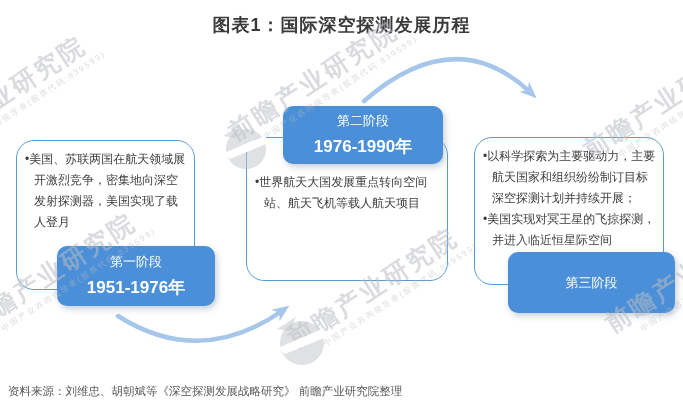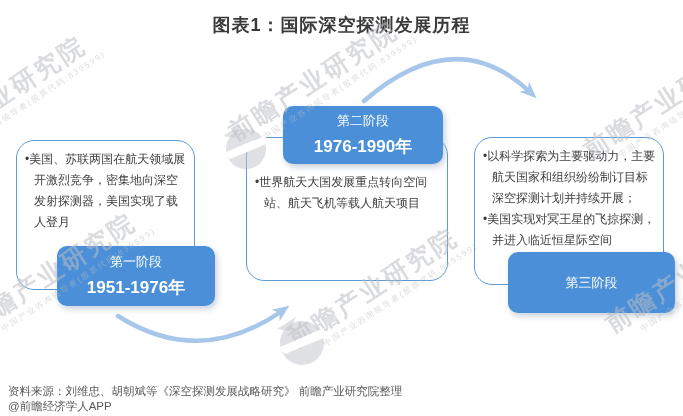--- a/index.html
+++ b/index.html
@@ -30,21 +30,21 @@
     border-radius:10px; color:#fff; text-align:center; z-index:3;
     display:flex; flex-direction:column; justify-content:center; gap:5px;
     box-shadow:2px 3px 6px rgba(130,150,175,0.45);
   }
   .stage-name { font-size:13px; }
   .stage-period { font-size:17px; font-weight:bold; }
   
   .footer {
     position:absolute; left:8px; right:7px; top:384px;
     display:flex; justify-content:space-between;
-    font-size:11.5px; color:#595959; z-index:4;flex-direction:column;
+    font-size:11.5px; color:#595959; z-index:4;
   }
   
   .wm-layer { position:absolute; left:0; top:0; width:100%; height:100%;
     z-index:5; pointer-events:none; }
   .wm {
     position:absolute; transform:rotate(-33deg); white-space:nowrap;
     text-align:left;
   }
   .wm-main {
     font-size:25px; font-weight:bold; letter-spacing:3px;
@@ -92,21 +92,20 @@
   <div class="textbox" style="left:474px; top:137px; width:190px; height:148px;">
     <div class="bullet">以科学探索为主要驱动力，主要航天国家和组织纷纷制订目标深空探测计划并持续开展；</div>
     <div class="bullet">美国实现对冥王星的飞掠探测，并进入临近恒星际空间</div>
   </div>
   <div class="stagebox" style="left:508px; top:252px; width:167px; height:61px;">
     <div class="stage-name">第三阶段</div>
   </div>
 
   <div class="footer">
     <span>资料来源：刘维忠、胡朝斌等《深空探测发展战略研究》 前瞻产业研究院整理</span>
-    <span>@前瞻经济学人APP</span>
   </div>
 
   <div class="wm-layer">
 
     <div class="wm" style="left:-95px; top:75px;">
       <div class="wm-main">前瞻产业研究院</div>
       <div class="wm-sub">中国产业咨询领导者(股票代码:839599)</div>
     </div>
 
     <div class="wm" style="left:217px; top:60px;">

